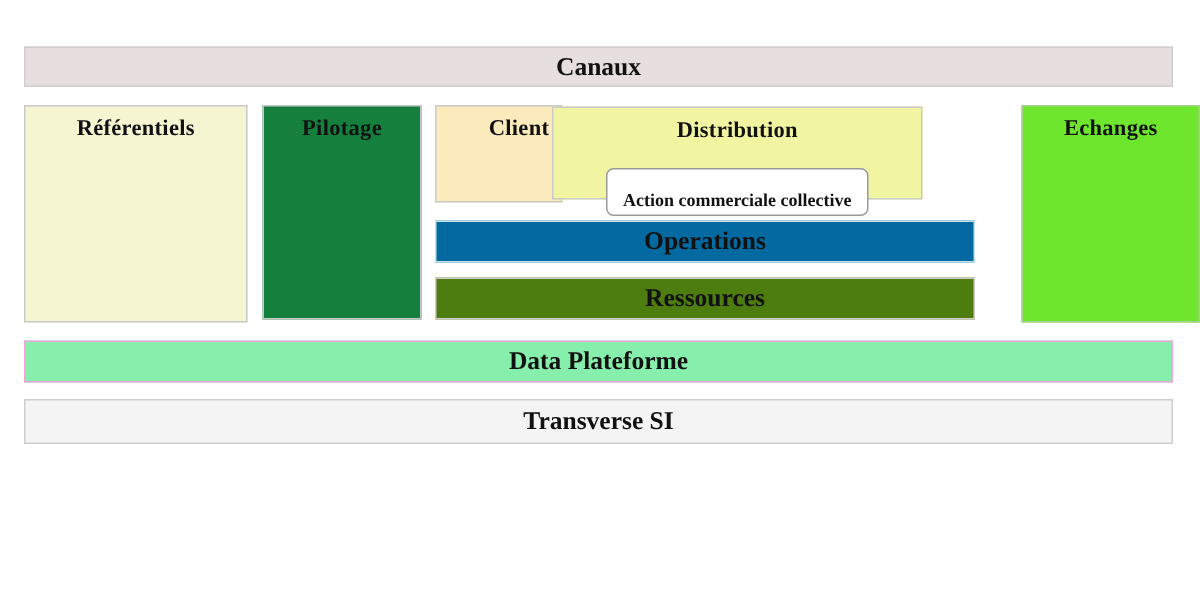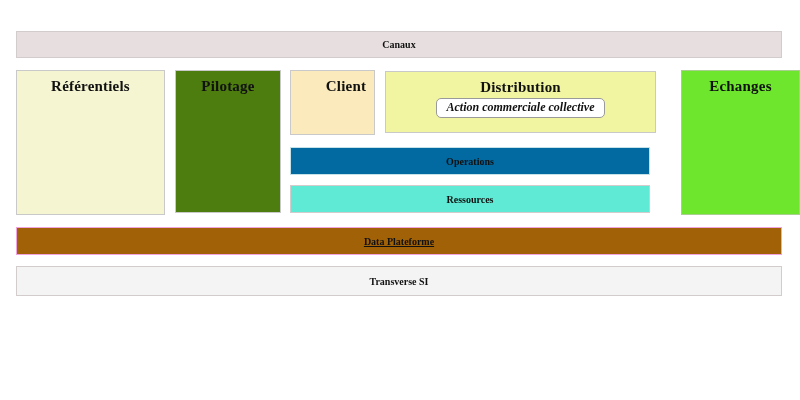--- a/index.html
+++ b/index.html
@@ -30,41 +30,40 @@
     letter-spacing: 0.2px;
   }
   .bar {
     position: absolute;
     box-sizing: border-box;
     border: 1px solid #d2cccc;
     display: flex;
     align-items: center;
     justify-content: center;
     font-weight: bold;
-    font-size: 10px;
+    font-size: 17px;
   }
   #canaux        { left: 16px;  top: 31px;  width: 766px; height: 27px; }
   #referentiels  { left: 16px;  top: 70px;  width: 149px; height: 145px; text-align: center; }
   #pilotage      { left: 175px; top: 70px;  width: 106px; height: 143px; }
   #client        { left: 290px; top: 70px;  width: 85px;  height: 65px; }
-  #distribution  { left: 385px; top: 71px;  width: 271px; height: 62px; }
+  #distribution  { left: 368px; top: 71px;  width: 247px; height: 62px; }
   #echanges      { left: 661px; top: 70px;  width: 119px; height: 145px; border-color: #a9cf8e; margin-left: 20px; }
   #operations    { left: 290px; top: 147px; width: 360px; height: 28px; border-color: #c5e2e8; }
   #ressources    { left: 290px; top: 185px; width: 360px; height: 28px; }
   #data-plateforme { left: 16px; top: 227px; width: 766px; height: 28px; border-color: #f2a3dd; }
   #transverse-si { left: 16px;  top: 266px; width: 766px; height: 30px; }
   .app-card {
     display: inline-block;
-    margin-top: 2px;
-    padding: 2px 10px 3px 10px;
+    margin-top: 16px;
+    padding: 14px 10px 3px 10px;
     background: #ffffff;
     border: 1px solid #9a9a9a;
     border-radius: 5px;
     line-height: 1.15;
-    font-style: italic;
   }
   .app-card .app-title {
     font-weight: bold;
     font-size: 12px;
     display: block;
   }
   .app-card .app-subtitle {
     font-weight: normal;
     font-size: 11.5px;
     display: block;
@@ -76,21 +75,21 @@
 <div id="canvas">
 
   <div class="bar" id="canaux" style="background-color: rgb(231, 223, 223);">
     <span>Canaux</span>
   </div>
 
   <div class="zone" id="referentiels" style="background-color: rgb(245, 245, 210);">
     <div class="zone-title">Référentiels</div>
   </div>
 
-  <div class="zone" id="pilotage" style="background-color: #4d7c0f;">
+  <div class="zone" id="pilotage" style="background-color: #15803d;">
     <div class="zone-title">Pilotage</div>
   </div>
 
   <div class="zone" id="client" style="background-color: rgb(250, 234, 188); padding-left: 27px;">
     <div class="zone-title">Client</div>
   </div>
 
   <div class="zone" id="distribution" style="background-color: rgb(241, 245, 162);">
     <div class="zone-title">Distribution</div>
     <div class="app-card" style="background-color: rgb(255, 255, 255);">
@@ -99,25 +98,25 @@
   </div>
 
   <div class="zone" id="echanges" style="background-color: rgb(110, 230, 46);">
     <div class="zone-title">Echanges</div>
   </div>
 
   <div class="bar" id="operations" style="background-color: #0369a1;">
     <span>Operations</span>
   </div>
 
-  <div class="bar" id="ressources" style="background-color: #5eead4;">
+  <div class="bar" id="ressources" style="background-color: #4d7c0f;">
     <span>Ressources</span>
   </div>
 
-  <div class="bar" id="data-plateforme" style="background-color: #a16207; text-decoration: underline;">
+  <div class="bar" id="data-plateforme" style="background-color: #86efac;">
     <span>Data Plateforme</span>
   </div>
 
   <div class="bar" id="transverse-si" style="background-color: rgb(244, 244, 244);">
     <span>Transverse SI</span>
   </div>
 
 </div>
 
 </body></html>

